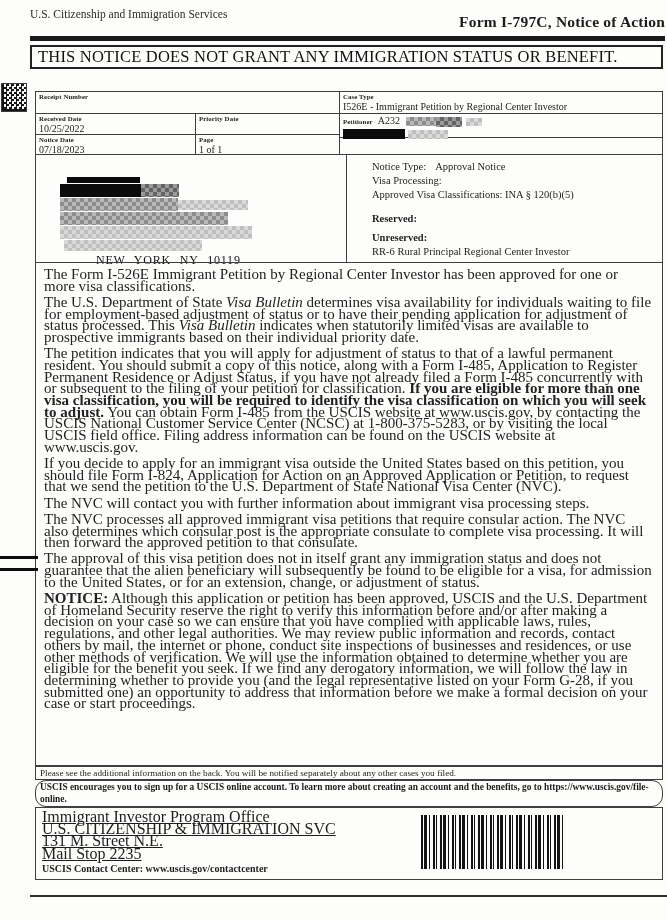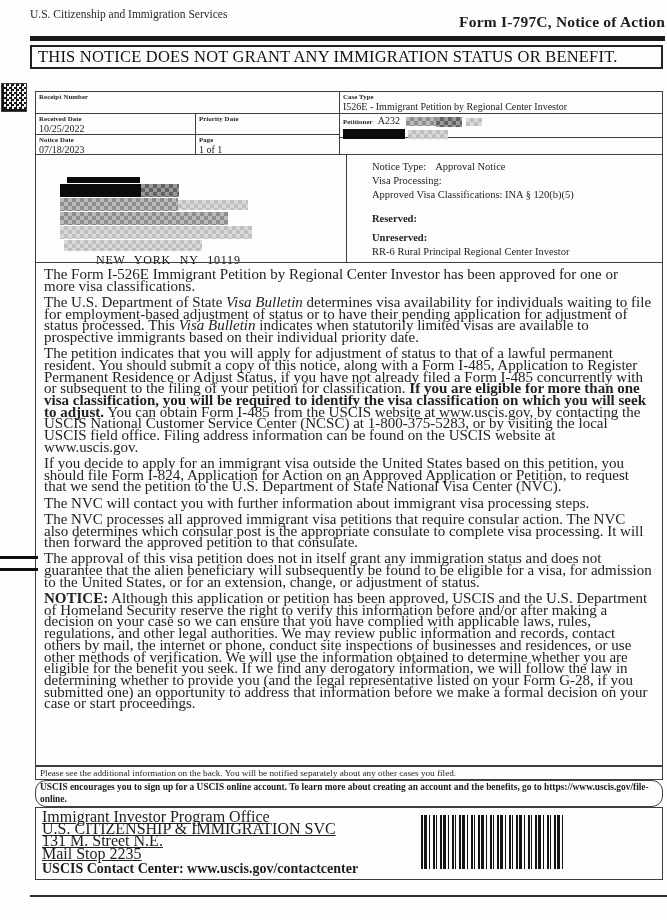--- a/index.html
+++ b/index.html
@@ -73,21 +73,21 @@
   .body-box p { font-size:15px; line-height:11.7px; margin-bottom:4.5px; color:#222; }
   .center-note { text-align:center; font-weight:bold; font-size:9.6px; margin:3px 0 4.5px 0; }
   .punch { position:absolute; left:0; width:38px; height:3px; background:#0d0d0d; }
   .p1 { top:556px; } .p2 { top:568px; }
   
   .row-note { position:absolute; left:35px; width:628px; border:1px solid #3f3f3f; padding:1px 4px; }
   .back-note { top:766px; height:14px; font-size:9.2px; line-height:11px; }
   .online-note { top:780px; height:27px; font-weight:bold; font-size:9.4px; line-height:11.5px;border-radius:11px; }
   .office-box { position:absolute; left:35px; top:807px; width:628px; height:73px; border:1px solid #3f3f3f; padding:3px 6px; }
   .office-line { font-size:16px; line-height:12.2px; white-space:pre-wrap; color:#1e1e1e;text-decoration:underline; }
-  .contact-line { font-size:14px; line-height:12px; font-weight:bold; margin-top:3px; }
+  .contact-line { font-size:10px; line-height:12px; font-weight:bold; margin-top:3px; }
   .barcode { position:absolute; left:385px; top:7px; width:145px; height:54px;
     background-image: repeating-linear-gradient(90deg,
       #131313 0 2px, #fafaf8 2px 3px,
       #131313 3px 6px, #fafaf8 6px 8px,
       #131313 8px 9px,  #fafaf8 9px 12px,
       #131313 12px 14px,#fafaf8 14px 15px,
       #131313 15px 16px,#fafaf8 16px 19px); }
   .foot-rule { position:absolute; left:30px; top:895px; width:637px; height:2px; background:#2e2e2e; }
   .foot { position:absolute; left:8px; top:901px; width:655px; display:flex; justify-content:flex-start;margin-top:44px; }
   .foot-left { font-weight:bold; font-size:8.9px; }

